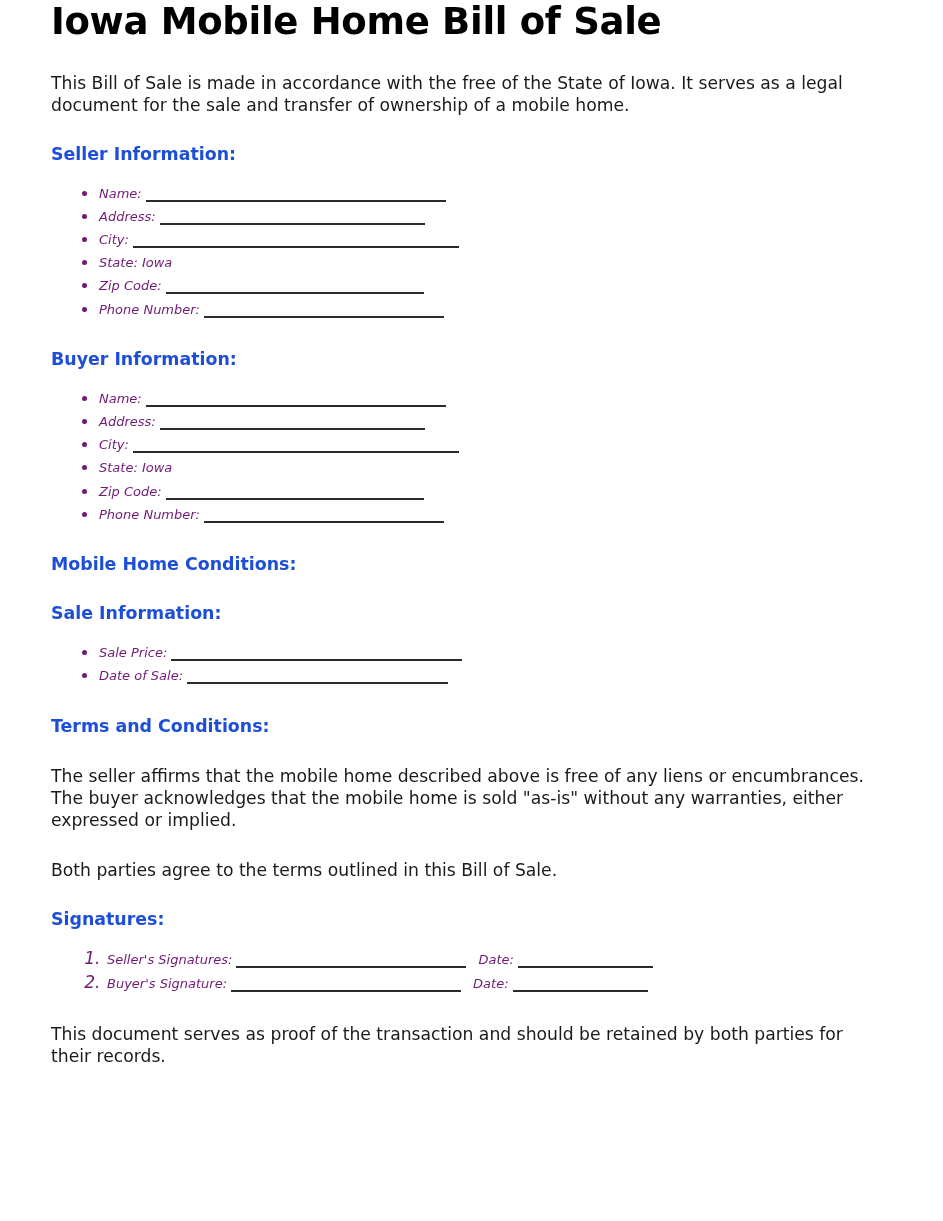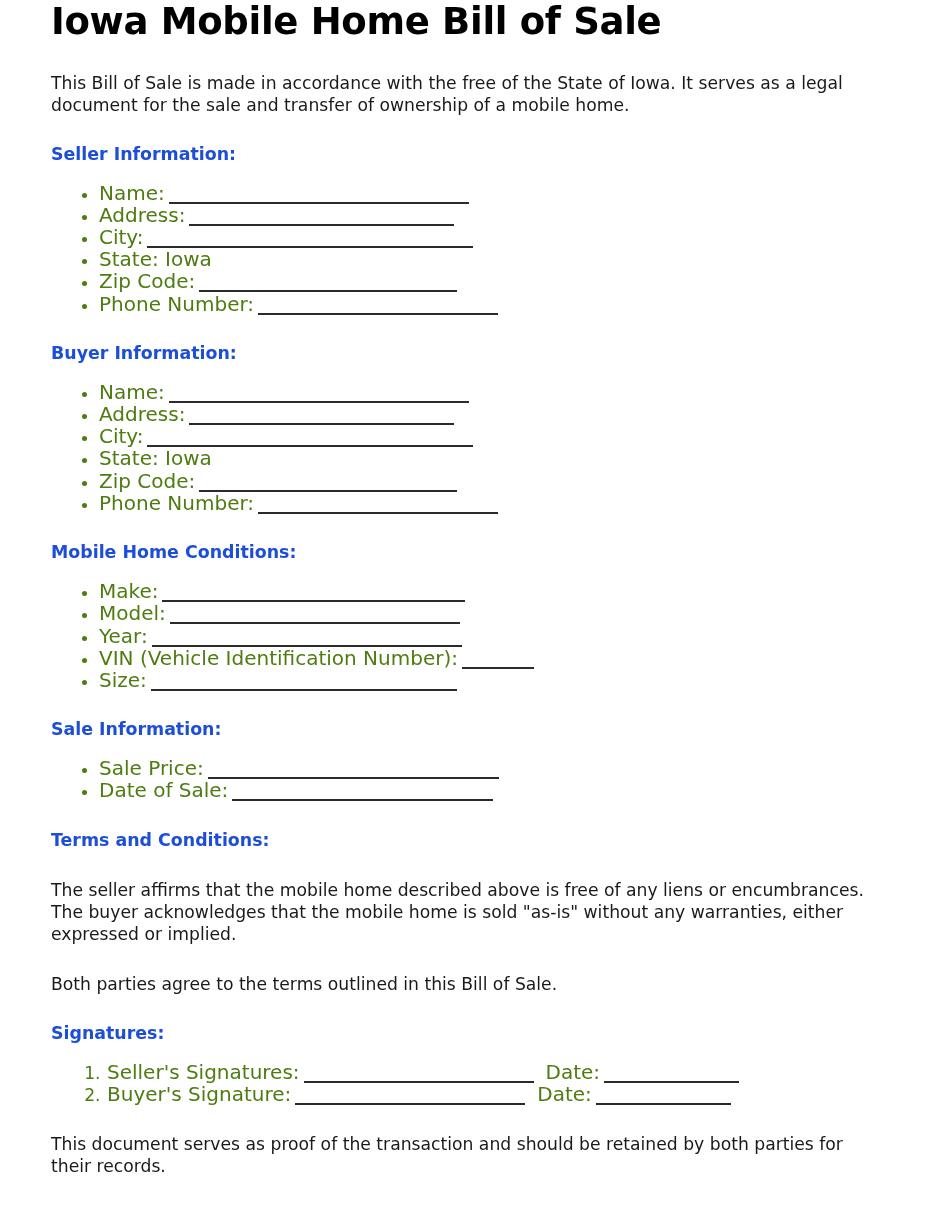--- a/index.html
+++ b/index.html
@@ -44,24 +44,25 @@
     color: #1d4ed8;
   }
   ul.field-list, ol.sig-list {
     margin: 17px 0 0 0;
     padding-left: 47px;
     list-style-position: outside;
   }
   ul.field-list { list-style-type: disc; }
   ol.sig-list { list-style-type: decimal; padding-left: 55px; }
   ul.field-list li, ol.sig-list li {
-    font-size: 20px;
+    font-size: 13px;
     line-height: 22.2px;
-    color: #4d7c0f;
+    color: #701a75;
     padding-left: 1px;
+    font-style: italic;
   }
   ul.field-list li::marker { font-size: 15px; }
   ol.sig-list li::marker { font-size: 17.2px; }
   .blank {
     display: inline-block;
     border-bottom: 2px solid #2b2b2b;
     vertical-align: -4px;
     margin-left: 4px;
     height: 15px;
   }
@@ -103,27 +104,20 @@
   <ul class="field-list">
       <li><span>Name:</span><span class="blank" style="width: 300px;"></span></li>
       <li><span>Address:</span><span class="blank" style="width: 265px;"></span></li>
       <li><span>City:</span><span class="blank" style="width: 326px;"></span></li>
       <li><span>State:</span><span> Iowa</span></li>
       <li><span>Zip Code:</span><span class="blank" style="width: 258px;"></span></li>
       <li><span>Phone Number:</span><span class="blank" style="width: 240px;"></span></li>
     </ul>
 
   <h2 class="section-heading">Mobile Home Conditions:</h2>
-  <ul class="field-list">
-      <li><span>Make:</span><span class="blank" style="width: 303px;"></span></li>
-      <li><span>Model:</span><span class="blank" style="width: 290px;"></span></li>
-      <li><span>Year:</span><span class="blank" style="width: 310px;"></span></li>
-      <li><span>VIN (Vehicle Identification Number):</span><span class="blank" style="width: 72px;"></span></li>
-      <li><span>Size:</span><span class="blank" style="width: 306px;"></span></li>
-    </ul>
 
   <h2 class="section-heading">Sale Information:</h2>
   <ul class="field-list">
       <li><span>Sale Price:</span><span class="blank" style="width: 291px;"></span></li>
       <li><span>Date of Sale:</span><span class="blank" style="width: 261px;"></span></li>
     </ul>
 
   <h2 class="section-heading">Terms and Conditions:</h2>
   <p class="body-text">The seller affirms that the mobile home described above is free of any liens or encumbrances. The buyer acknowledges that the mobile home is sold "as-is" without any warranties, either expressed or implied.</p>
   <p class="body-text">Both parties agree to the terms outlined in this Bill of Sale.</p>

